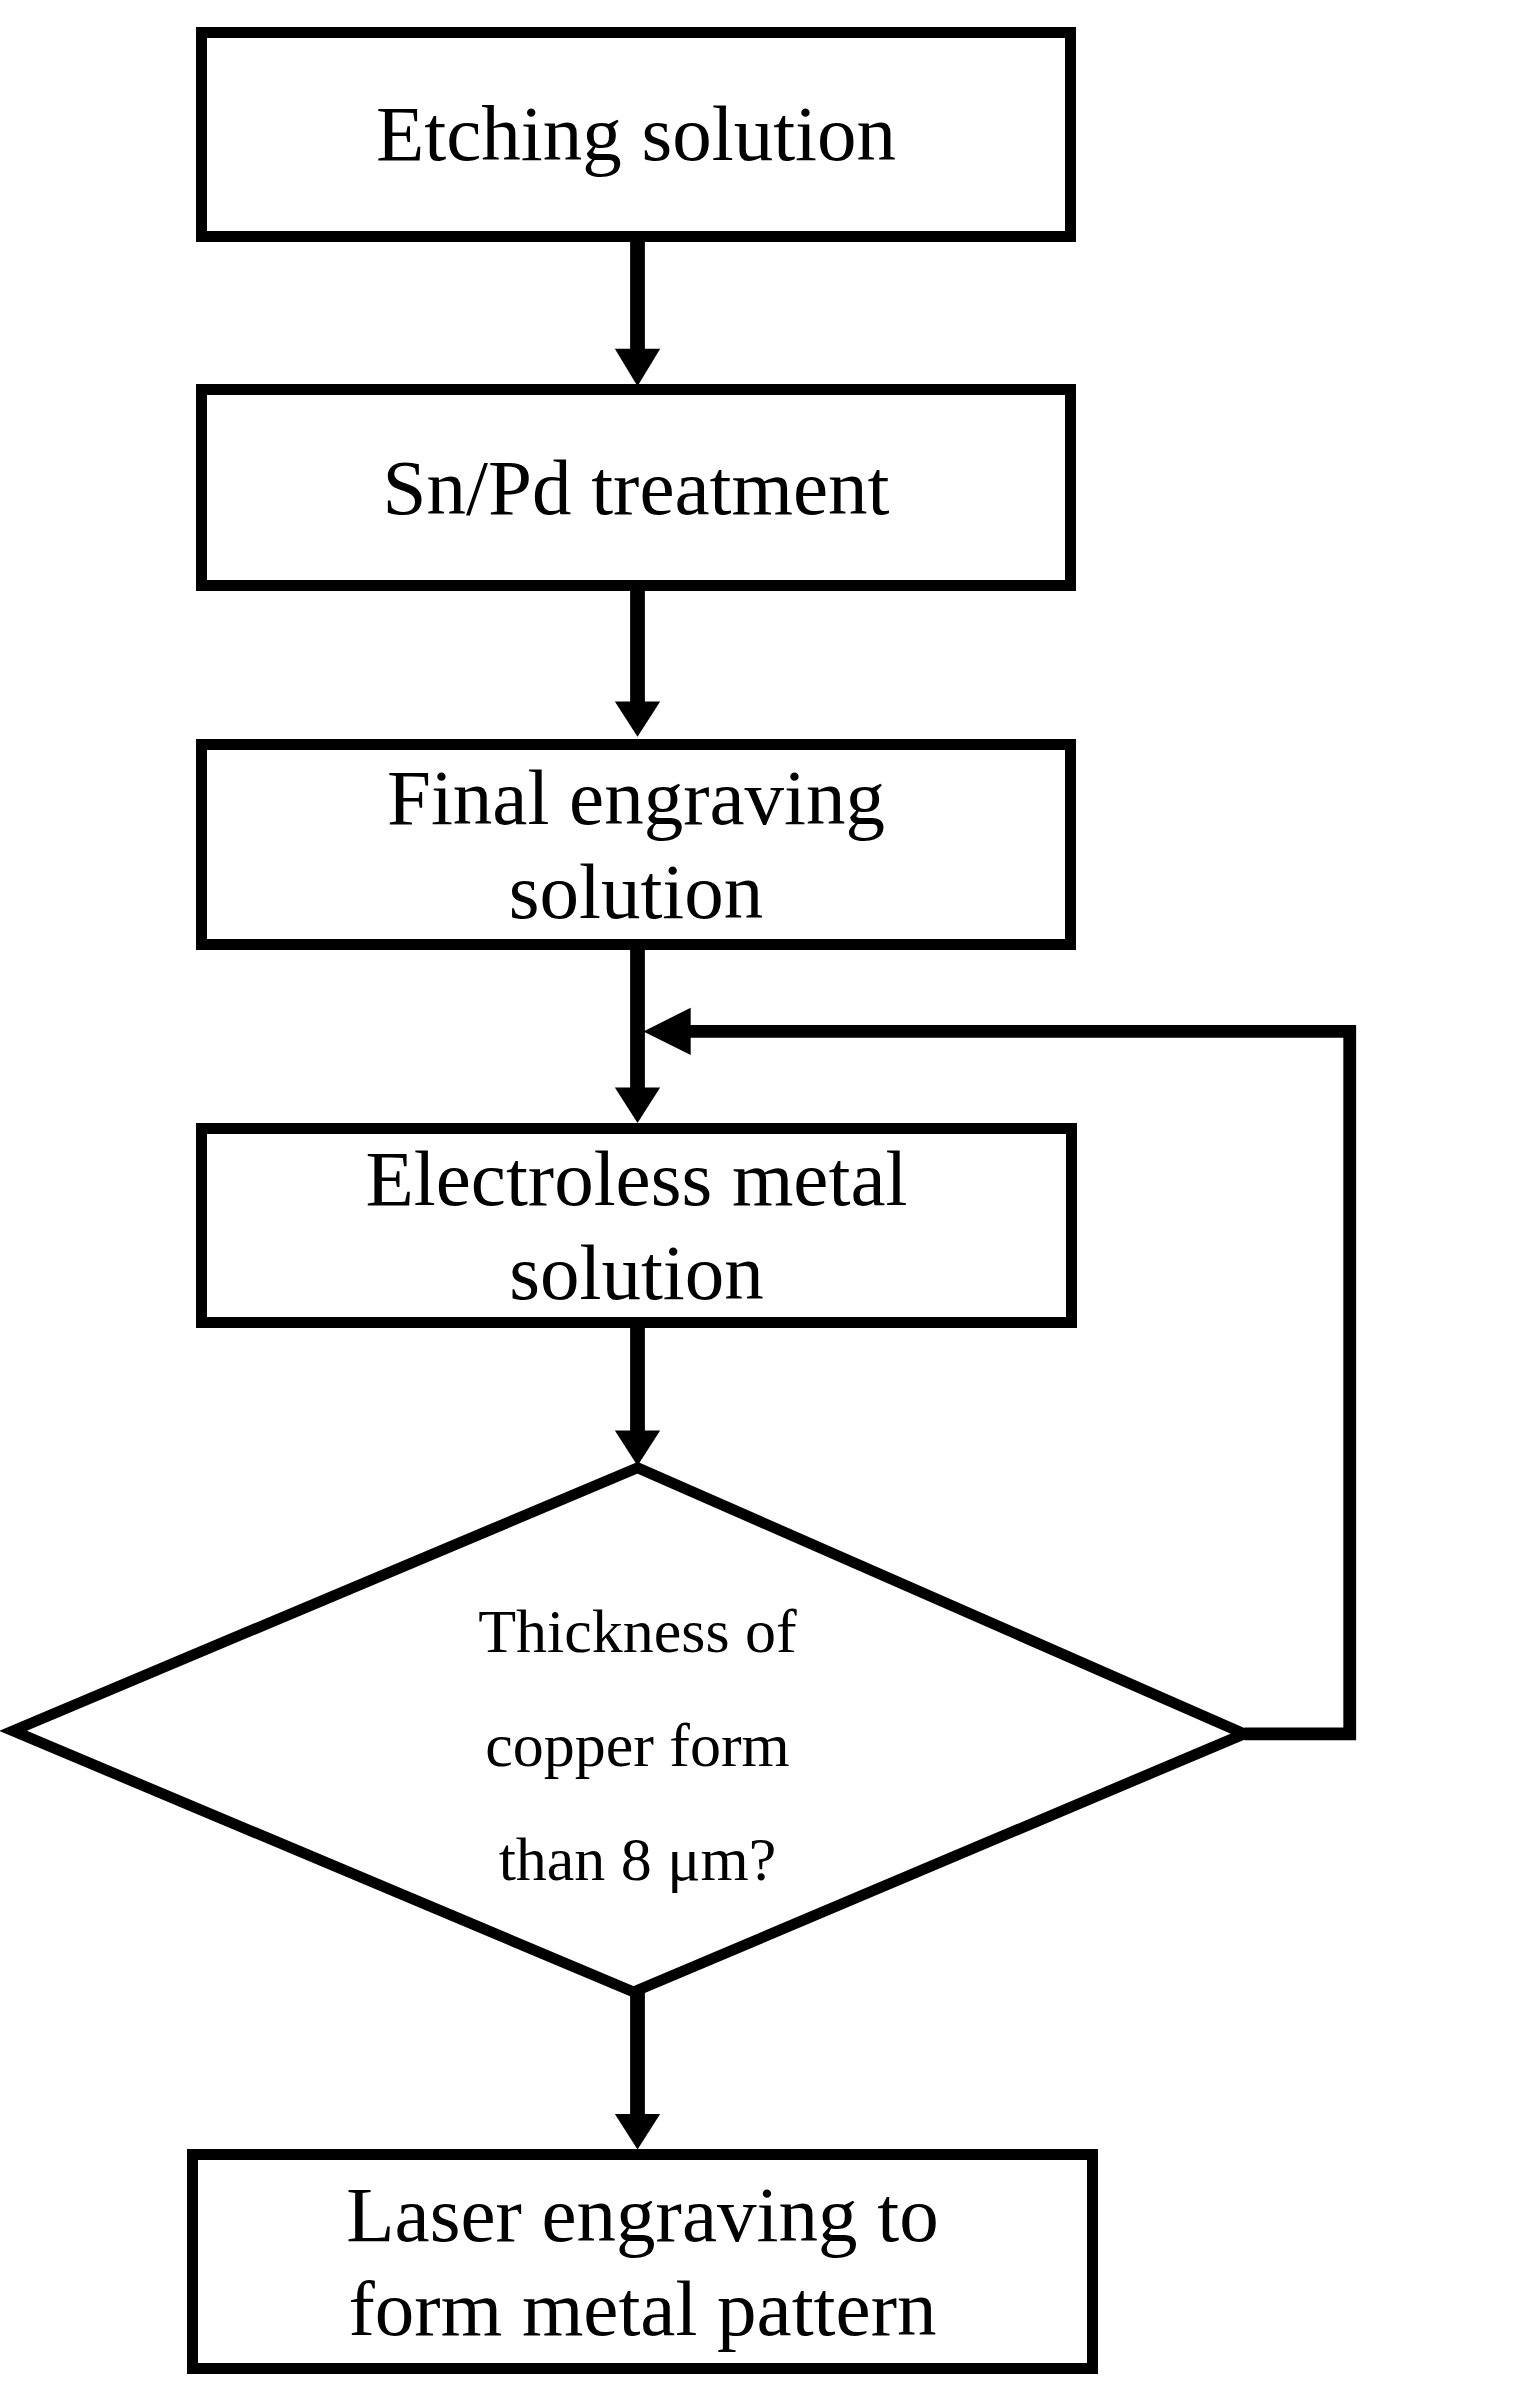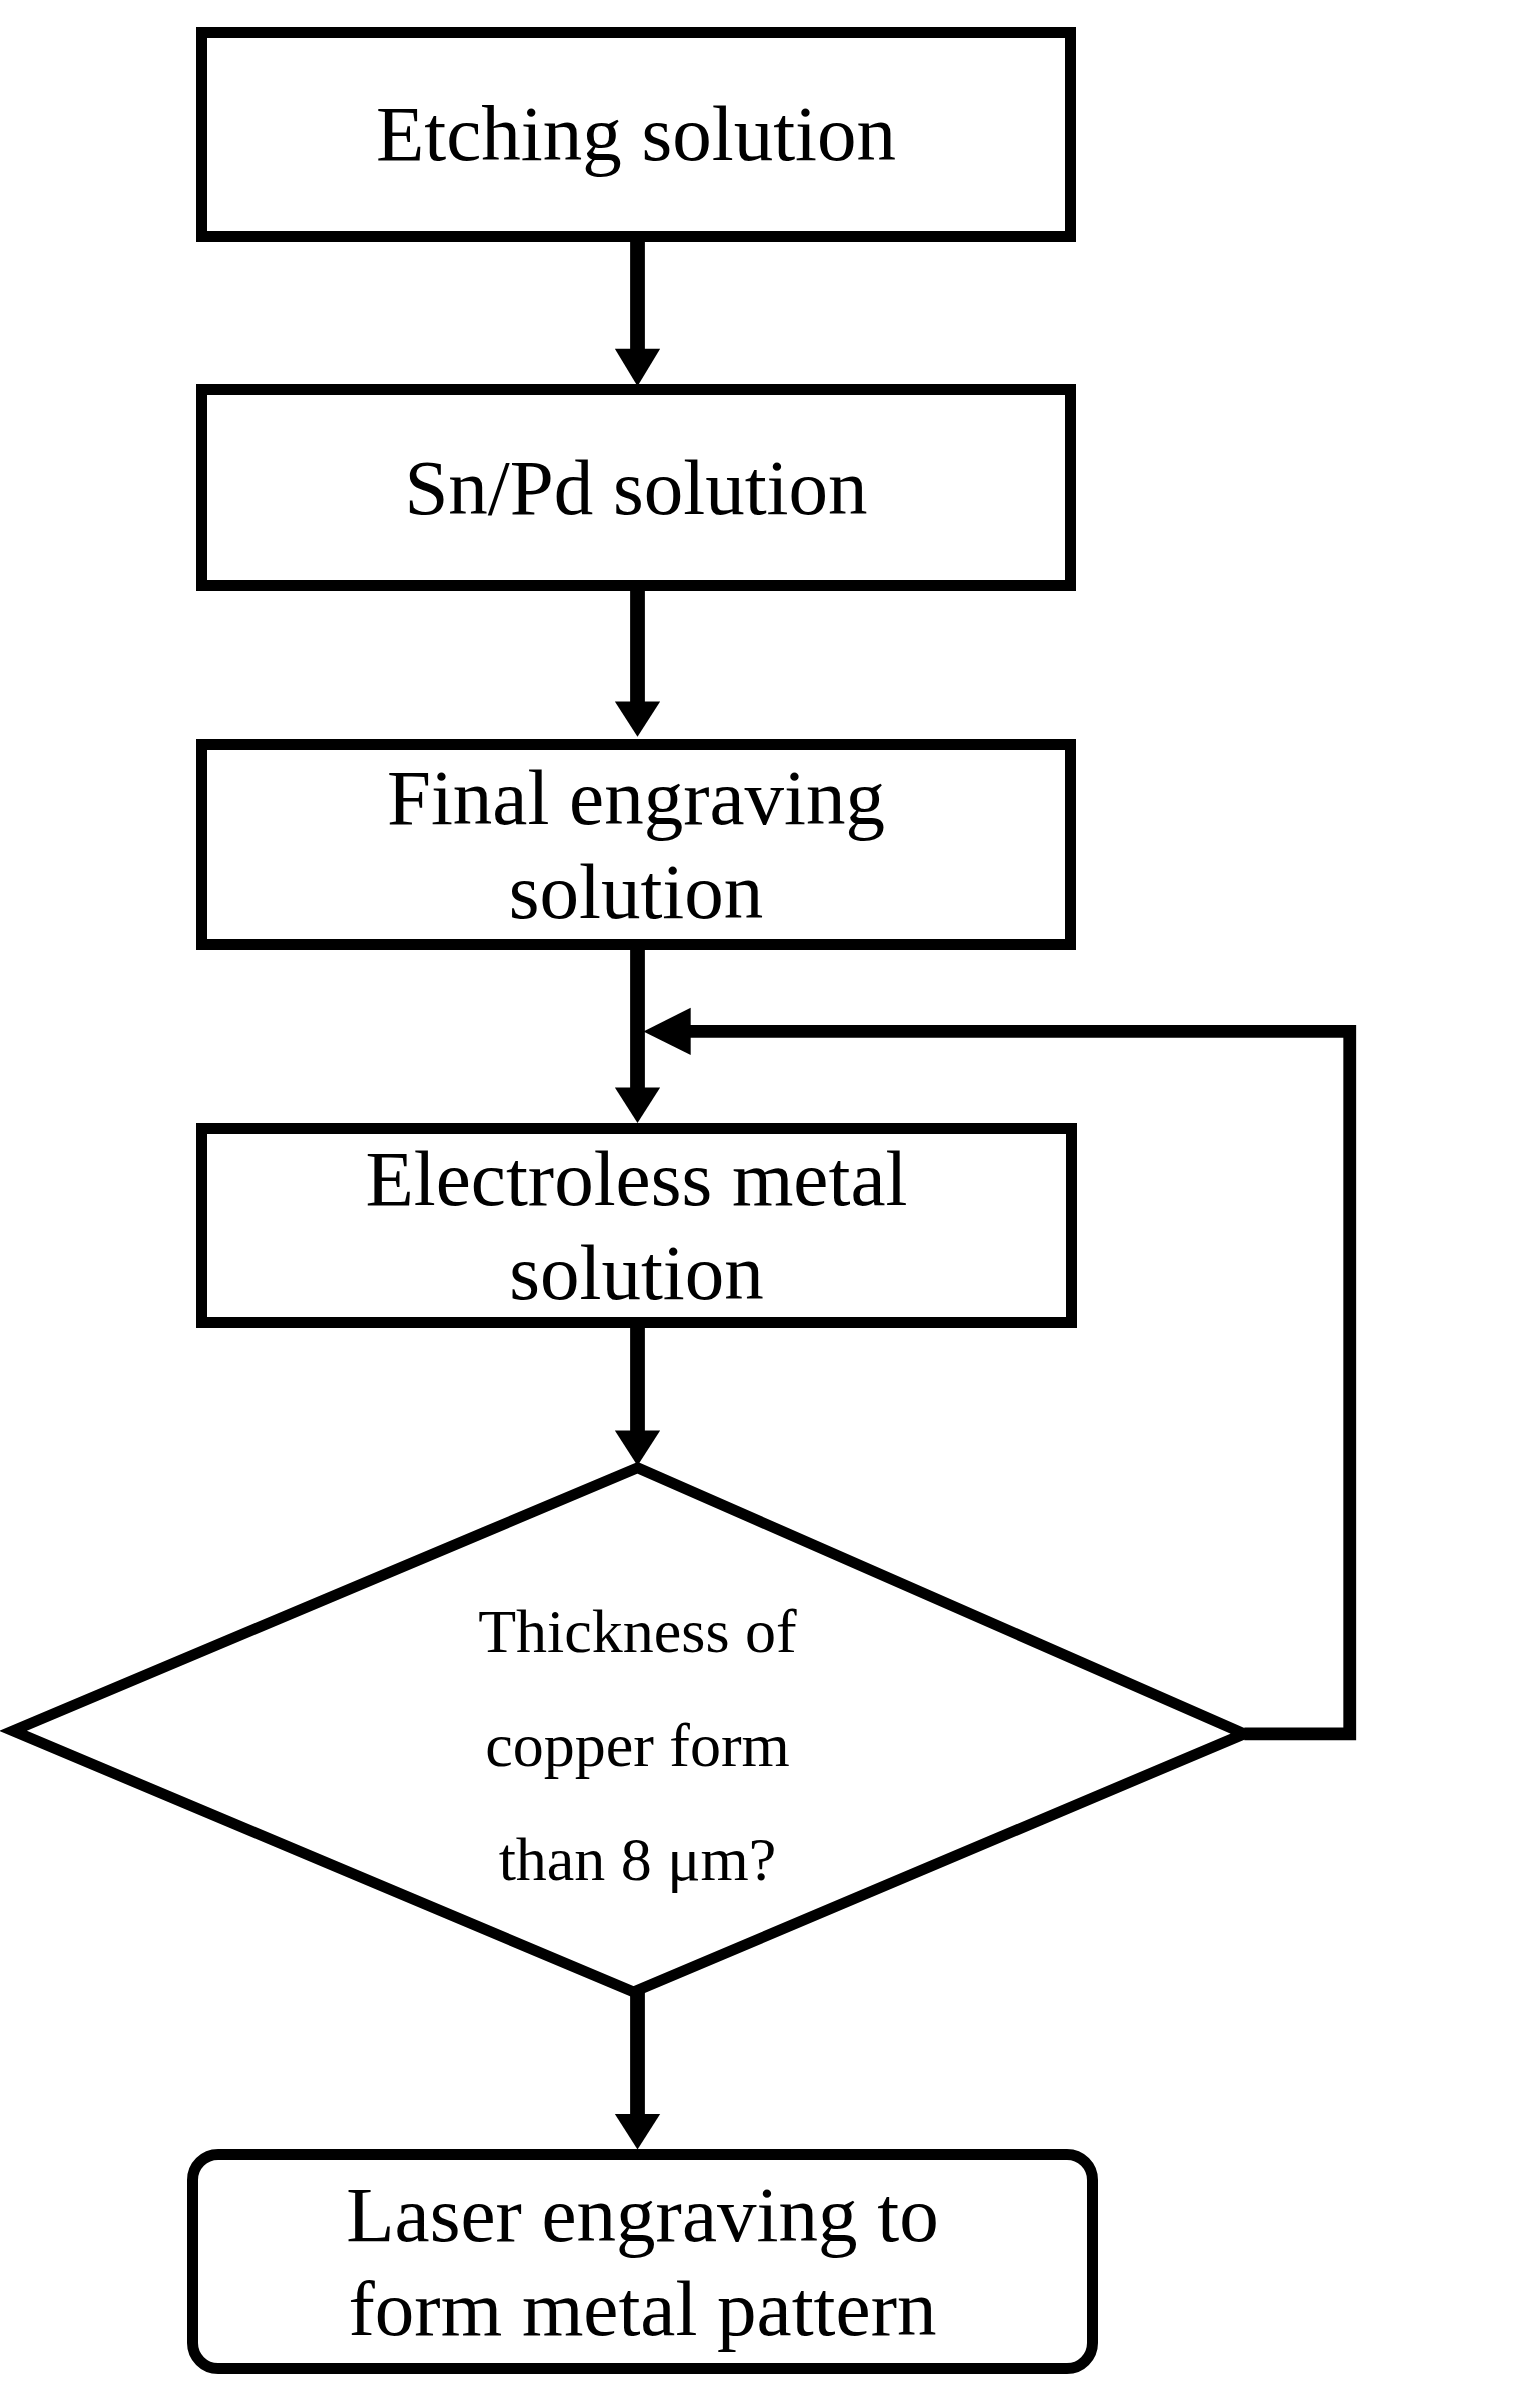--- a/index.html
+++ b/index.html
@@ -29,21 +29,21 @@
     text-align: center;
     font-size: 79px;
     line-height: 1.18;
     white-space: nowrap;
   }
   .node span { display: block; }
   .box-etching      { left: 196px; top: 26.6px;   width: 880px; height: 215px; }
   .box-catalyst     { left: 196px; top: 384px;  width: 880px; height: 207px; }
   .box-final        { left: 196px; top: 739px;  width: 880px; height: 211px; }
   .box-electroless  { left: 196px; top: 1123px; width: 881px; height: 205px; }
-  .box-laser        { left: 187px; top: 2149px; width: 911px; height: 225px; border-radius: 31px; }
+  .box-laser        { left: 187px; top: 2149px; width: 911px; height: 225px; }
   .diamond-label {
     position: absolute;
     left: 145px; top: 1574px;
     width: 985px;
     text-align: center;
     font-size: 62px;
     line-height: 114px;
     white-space: nowrap;
   }
   .diamond-label span { display: block; }
@@ -96,21 +96,21 @@
     </g>
 
     <polygon points="647,1490 1263,1760 643,2022 13,1757" fill="#ffffff" stroke="#000000" stroke-width="11"></polygon>
   </svg>
 
   <div class="node box-etching">
     <span>Etching solution</span>
   </div>
 
   <div class="node box-catalyst">
-    <span>Sn/Pd solution</span>
+    <span>Sn/Pd treatment</span>
   </div>
 
   <div class="node box-final">
     <span>Final engraving</span>
     <span>solution</span>
   </div>
 
   <div class="node box-electroless">
     <span>Electroless metal</span>
     <span>solution</span>

